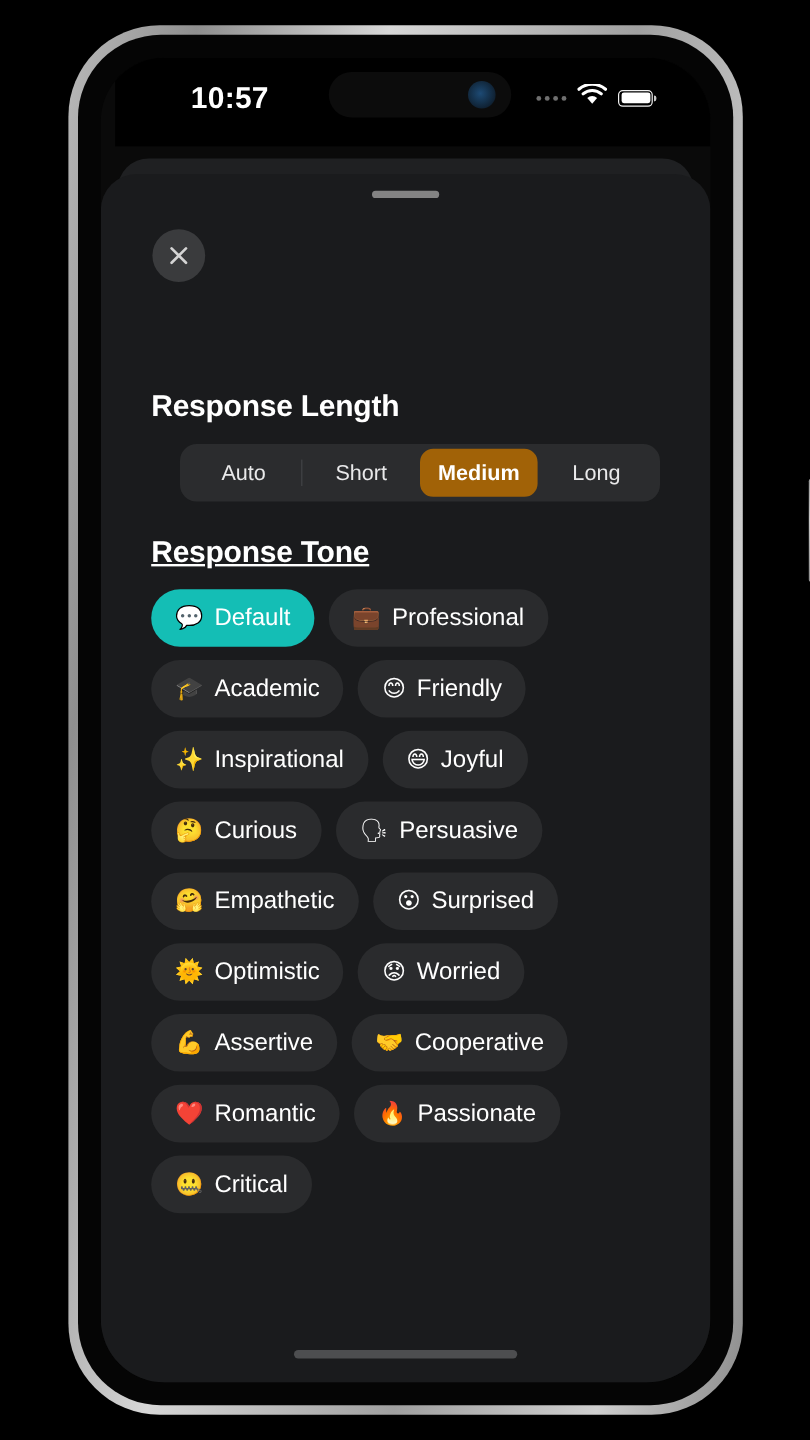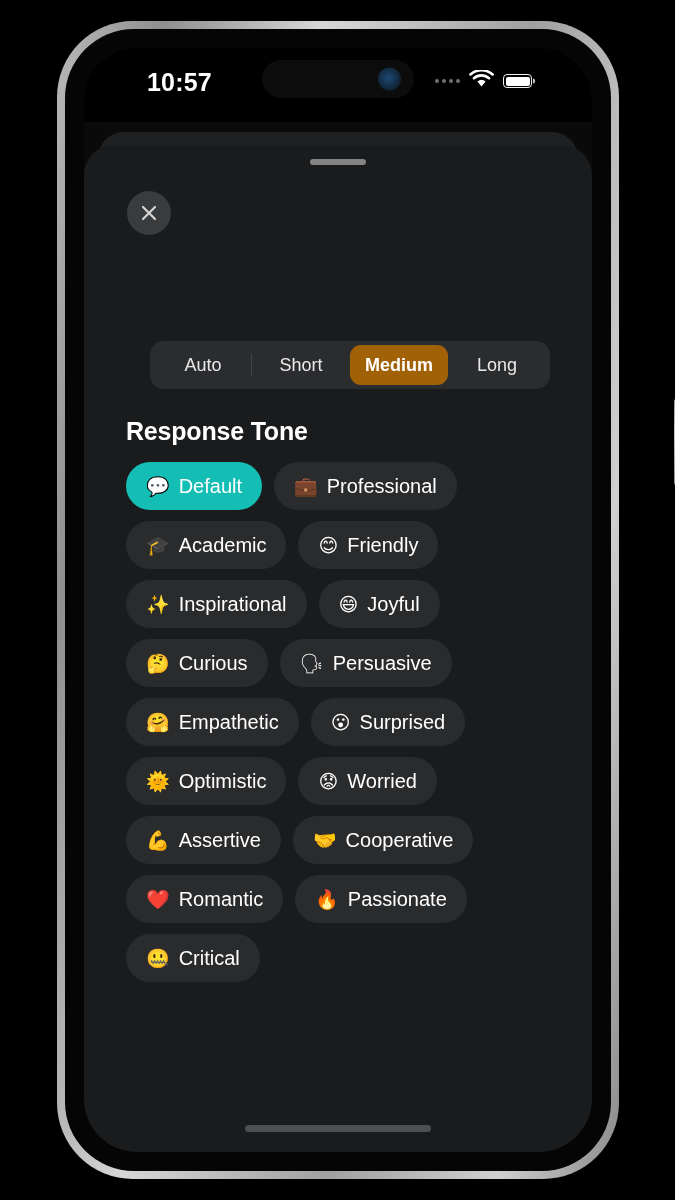--- a/index.html
+++ b/index.html
@@ -59,21 +59,21 @@
     border-radius: 2px;
   }
   .btn-silent { left: 53px; top: 258px;  width: 5px; height: 32px; }
   .btn-volup  { left: 53px; top: 330px;  width: 5px; height: 60px; }
   .btn-voldn  { left: 53px; top: 408px;  width: 5px; height: 60px; }
   .btn-power  { left: 617px; top: 378px; width: 5px; height: 86px; }
 
   
   .status-bar {
     position: absolute;
-    left: 0; top: 0;
+    left: 12px; top: 0;
     width: 100%;
     height: 74px;
     background: #000000;
     z-index: 40;
   }
   .status-time {
     position: absolute;
     left: 63px;
     top: 20px;
     color: #ffffff;
@@ -243,21 +243,21 @@
     bottom: 9px;
     width: 1px;
     background: #434446;
   }
   .seg-item.active {
     background: #a16207;
     color: #ffffff;
     font-weight: bold;
   }
 
-  .tone-label { margin-top: 28px; }
+  .tone-label { margin-top: 28px; text-decoration: underline; }
 
   .chips {
     margin-top: 16px;
     display: flex;
     flex-wrap: wrap;
     gap: 11px 12px;
   }
   .chip {
     display: inline-flex;
     align-items: center;
@@ -362,20 +362,21 @@
             <span>
               <svg width="20" height="20" viewBox="0 0 20 20">
                 <path d="M4 4 L16 16 M16 4 L4 16" stroke="#d4d4d4" stroke-width="2.2" stroke-linecap="round"></path>
               </svg>
             </span>
           </div>
 
 
           <div class="content">
 
+            <div class="section-title seg-label">Response Length</div>
 
             <div class="segmented" id="segmented">
                 <div class="seg-item sep">Auto</div>
                 <div class="seg-item">Short</div>
                 <div class="seg-item active">Medium</div>
                 <div class="seg-item">Long</div>
               </div>
 
             <div class="section-title tone-label">Response Tone</div>
 

